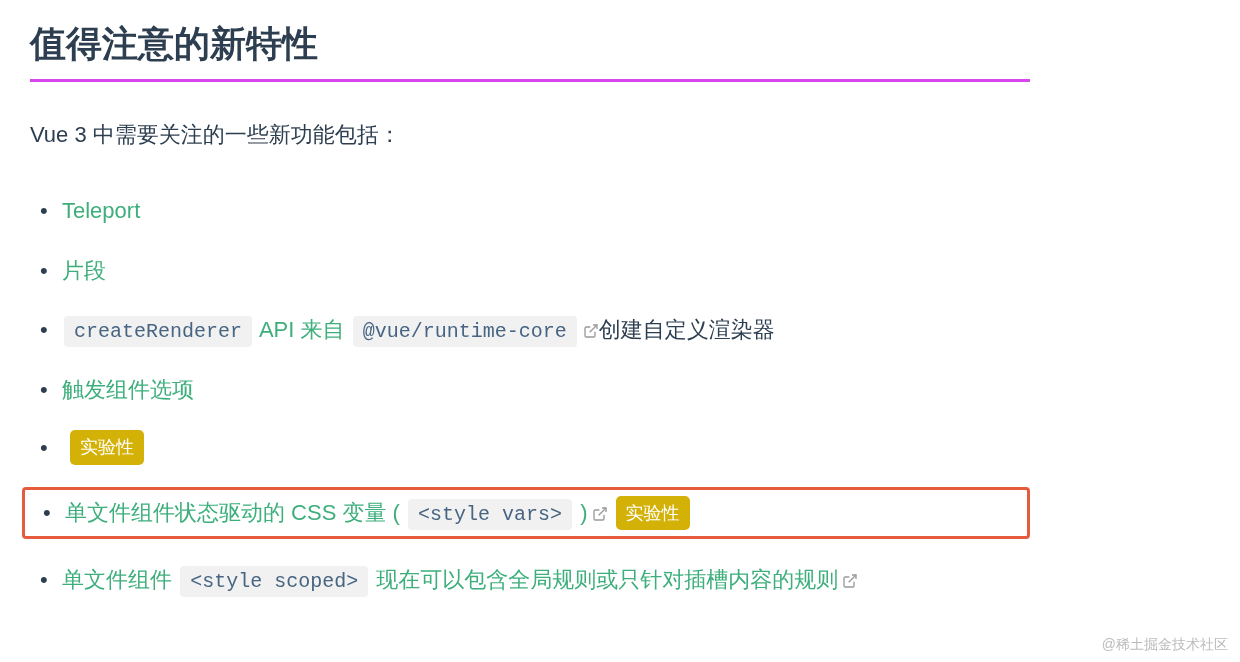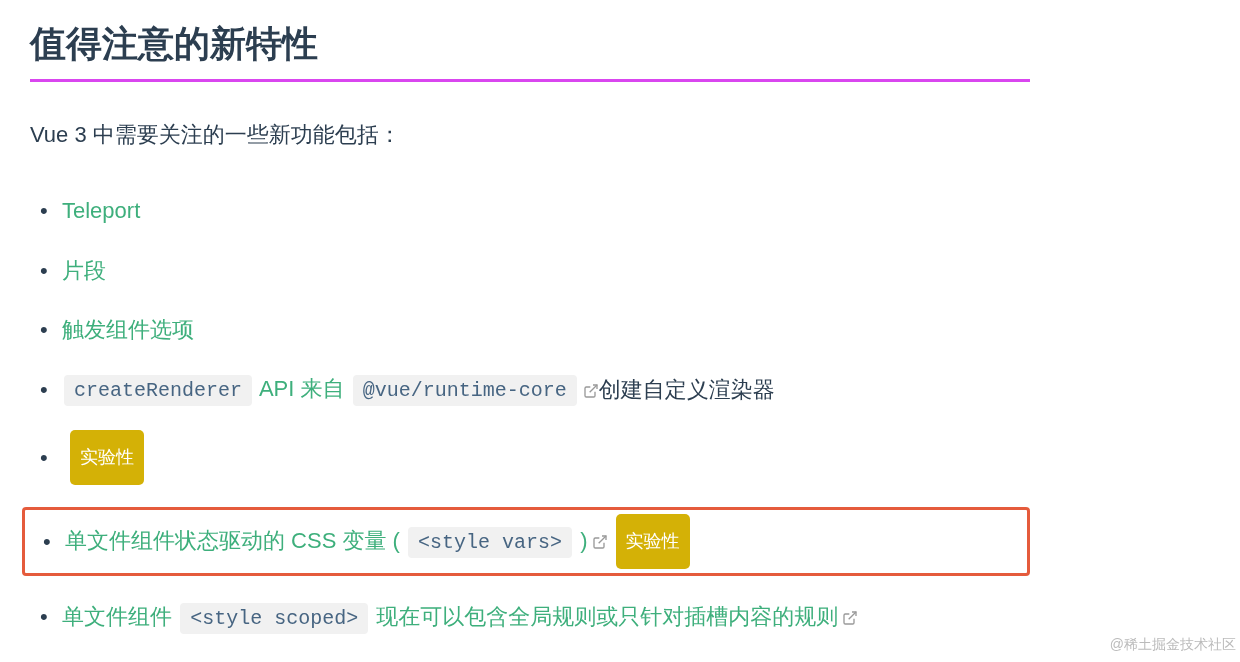--- a/index.html
+++ b/index.html
@@ -76,21 +76,21 @@
       height: 16px;
       margin-left: 4px;
       vertical-align: middle;
       color: #999;
     }
     .badge {
       display: inline-block;
       background: #d4b106;
       color: #fff;
       font-size: 18px;
-      padding: 12px 10px;
+      padding: 2px 10px;
       border-radius: 5px;
       margin-left: 8px;
       font-weight: 400;
     }
     .highlight-box {
       border: 3px solid #e55b3c;
       border-radius: 4px;
       padding: 4px 8px 4px 0;
       margin-left: -8px;
     }
@@ -99,50 +99,50 @@
     }
     li.highlight-box {
       padding-left: 40px;
     }
     .text-dark {
       color: #2c3e50;
     }
     .watermark {
       position: fixed;
       bottom: 8px;
-      right: 4px;
+      right: 12px;
       font-size: 14px;
       color: #bbb;
     }
   </style>
 </head>
 <body>
 
 <div class="content">
   <h1>值得注意的新特性</h1>
   <p class="intro">Vue 3 中需要关注的一些新功能包括：</p>
   <ul>
     <li>
       <a class="link">Teleport</a>
     </li>
     <li>
       <a class="link">片段</a>
     </li>
     <li>
-      <a class="link">触发组件选项</a>
-    </li>
-    <li>
       <a class="link">
         <span class="code">createRenderer</span><span> API 来自 </span><span class="code">@vue/runtime-core</span><svg class="ext-icon" viewBox="0 0 24 24" fill="none" stroke="currentColor" stroke-width="2">
             <path d="M18 13v6a2 2 0 0 1-2 2H5a2 2 0 0 1-2-2V8a2 2 0 0 1 2-2h6"></path>
             <polyline points="15 3 21 3 21 9"></polyline>
             <line x1="10" y1="14" x2="21" y2="3"></line>
           </svg>
       </a>
       <span class="text-dark"> 创建自定义渲染器</span>
+    </li>
+    <li>
+      <a class="link">触发组件选项</a>
     </li>
     <li>
       <span class="badge">实验性</span>
     </li>
     <li class="highlight-box">
       <a class="link">
         <span>单文件组件状态驱动的 CSS 变量 ( </span><span class="code">&lt;style vars&gt;</span><span> )</span><svg class="ext-icon" viewBox="0 0 24 24" fill="none" stroke="currentColor" stroke-width="2">
             <path d="M18 13v6a2 2 0 0 1-2 2H5a2 2 0 0 1-2-2V8a2 2 0 0 1 2-2h6"></path>
             <polyline points="15 3 21 3 21 9"></polyline>
             <line x1="10" y1="14" x2="21" y2="3"></line>

